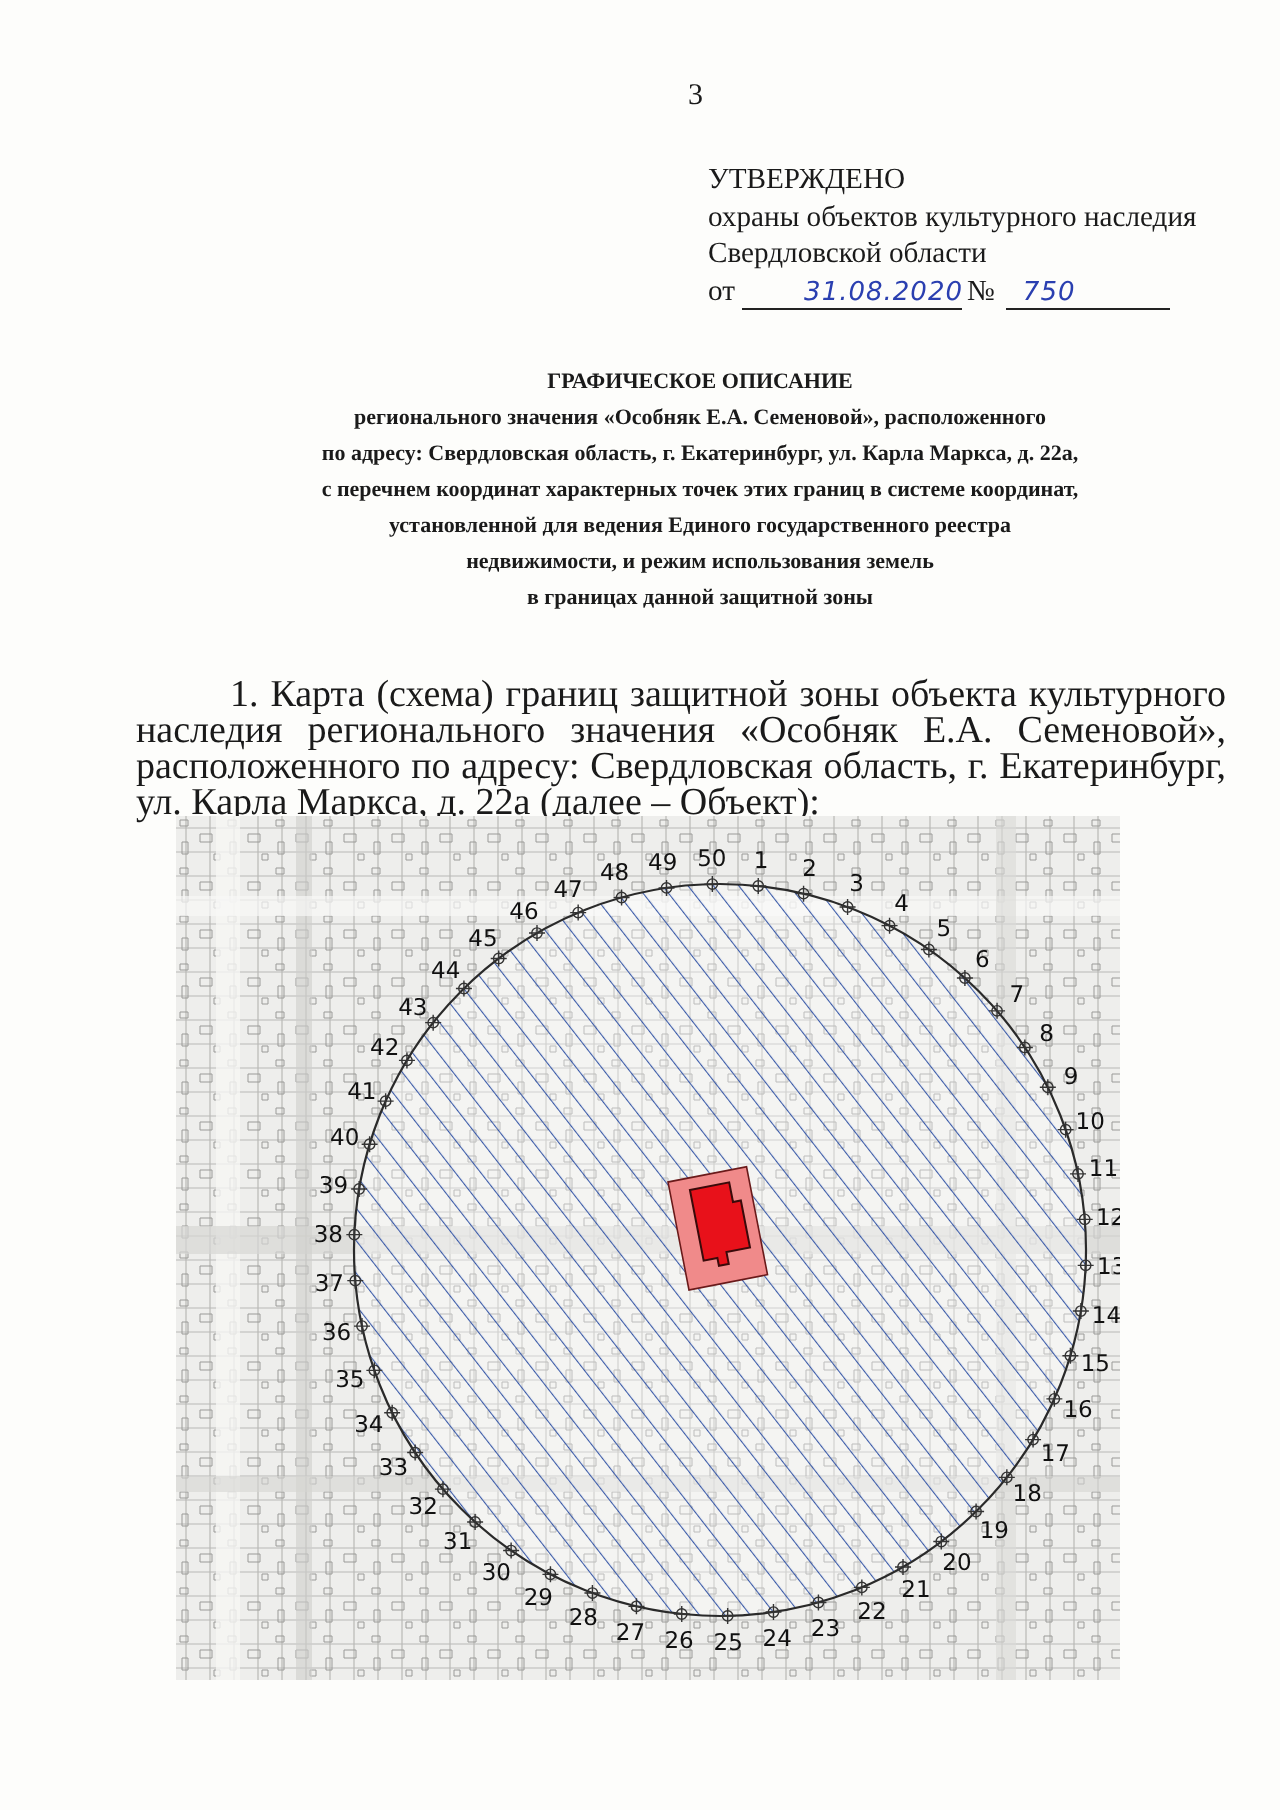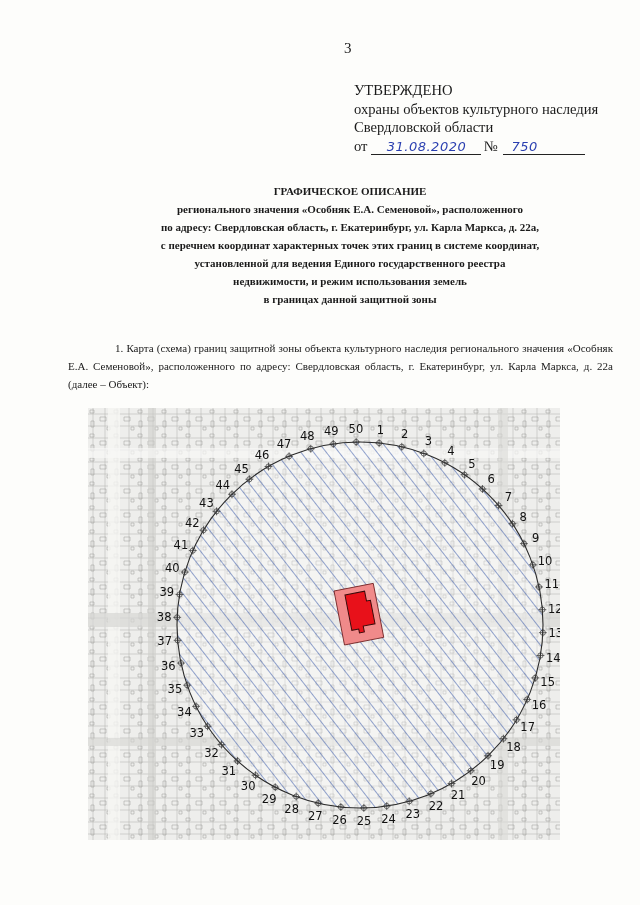--- a/index.html
+++ b/index.html
@@ -5,33 +5,33 @@
   html, body { margin: 0; padding: 0; }
   body {
     width: 640px; height: 905px; background: #fdfdfb; position: relative; overflow: hidden;
     font-family: "Liberation Serif", "DejaVu Serif", serif; color: #1a1a1a;
   }
   .page-number { position: absolute; left: 344px; top: 40px; font-size: 15px; }
   .approval { position: absolute; left: 354px; top: 62px; font-size: 14.6px; line-height: 18.5px; margin-top: 19px; }
   .approval .line { white-space: nowrap; }
   .sig-row { display: flex; align-items: flex-end; white-space: nowrap; }
   .hand-field {
-    display: inline-block; border-bottom: 1px solid #222; text-align: center;
+    display: inline-block; border-bottom: 1px solid #222; text-align: right;
     font-family: "DejaVu Sans", sans-serif; font-style: italic; color: #2a3fb0;
     font-size: 13px; line-height: 15px; letter-spacing: 0.5px;
   }
   .hand-date { width: 110px; margin-left: 4px; }
   .hand-num { width: 82px; margin-left: 6px; text-align: left; padding-left: 8px; box-sizing: border-box; }
   .title-block {
     position: absolute; left: 60px; width: 580px; top: 182px; text-align: center;
     font-weight: bold; font-size: 11px; line-height: 18px;
   }
   .title-block .t-line { white-space: nowrap; }
   .para {
-    position: absolute; left: 68px; width: 545px; top: 339px; font-size: 11px; line-height: 18px;
+    position: absolute; left: 68px; width: 545px; top: 339px; font-size: 19px; line-height: 18px;
     text-align: justify;
   }
   .para .indent { display: inline-block; width: 47px; }
   .map-wrap { position: absolute; left: 88px; top: 408px; width: 472px; height: 432px; }
   .map-wrap svg { display: block; }
   .pt-label { font-family: "DejaVu Sans", sans-serif; font-size: 11.5px; fill: #111; }
 </style>
 </head>
 <body>
 

